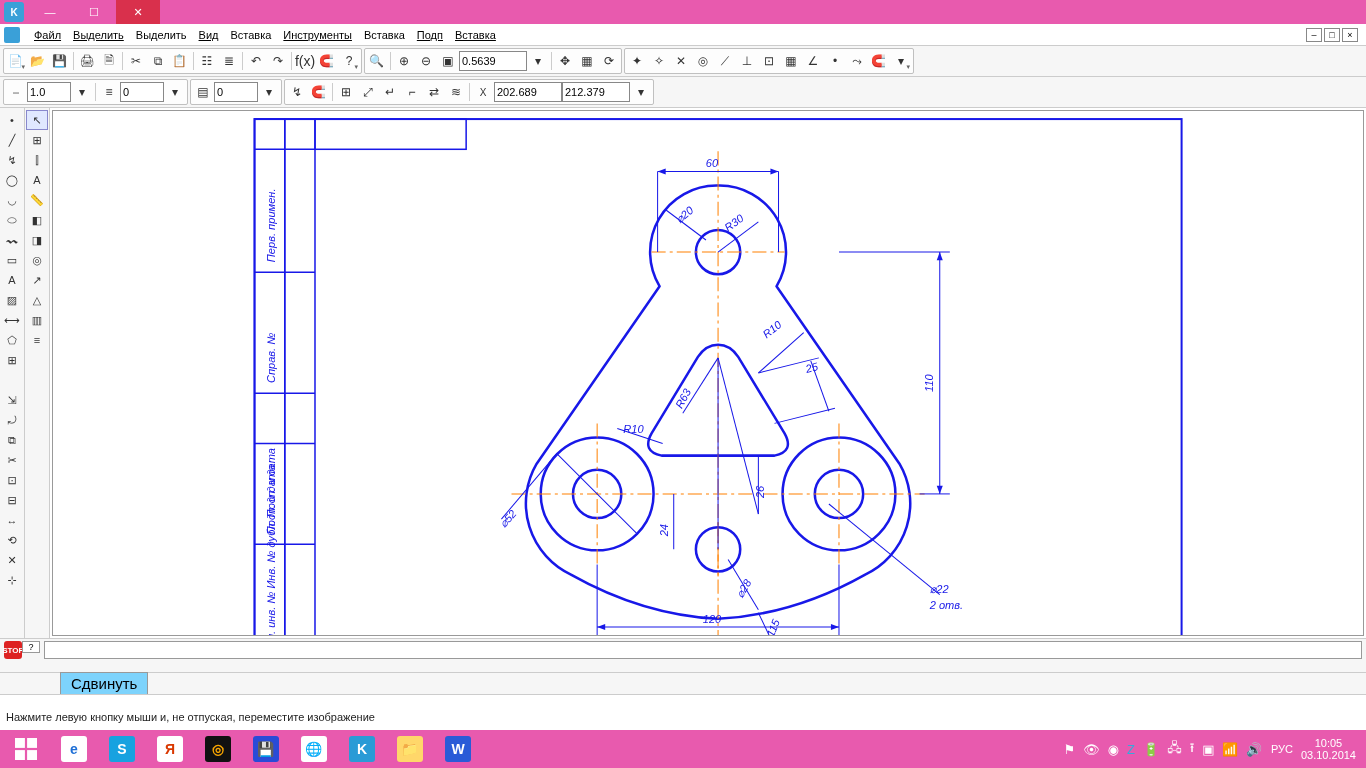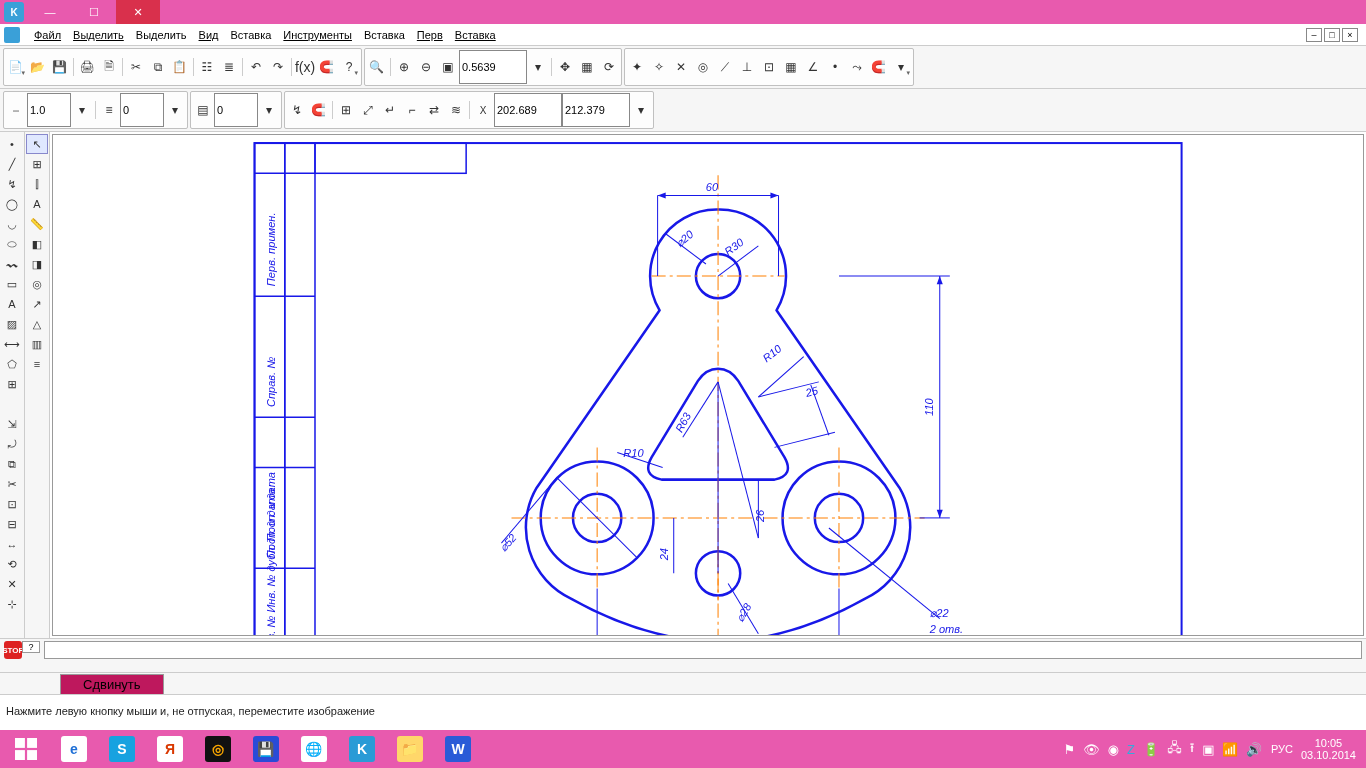--- a/index.html
+++ b/index.html
@@ -16,36 +16,36 @@
 .menuitem{padding:2px 6px}
 .menuitem u{text-decoration:underline}
 .mdibox{margin-left:auto;display:flex;gap:2px;padding-right:4px}
 .mdibtn{width:16px;height:14px;border:1px solid #888;font-size:9px;text-align:center;line-height:12px}
 
 .toolstrip{display:flex;flex-wrap:wrap;background:#f6f6f6;border-bottom:1px solid #ccc;padding:1px 2px;gap:0}
 .tgroup{display:flex;align-items:center;border:1px solid #c0c0c0;border-radius:2px;margin:1px;padding:1px;background:#fdfdfd}
 .tbtn{width:22px;height:22px;display:flex;align-items:center;justify-content:center;border:1px solid transparent;font-size:12px;color:#333;position:relative}
 .tbtn.dd::after{content:"▾";font-size:7px;position:absolute;right:1px;bottom:0;color:#666}
 .tsep{width:1px;height:18px;background:#ccc;margin:0 2px}
-.tinput{height:34px;border:1px solid #888;padding:0 2px;font-size:11px;background:#fff}
+.tinput{height:20px;border:1px solid #888;padding:0 2px;font-size:11px;background:#fff}
 .tinput.sm{width:44px}
 .tinput.md{width:68px}
 
 .workrow{flex:1;display:flex;min-height:0}
 .vtoolcol{width:25px;background:#f6f6f6;border-right:1px solid #ccc;display:flex;flex-direction:column;align-items:center;padding-top:2px;gap:0}
 .vtoolcol .tbtn{width:22px;height:20px;font-size:11px}
 .canvaswrap{flex:1;position:relative;background:#fff;border:1px solid #999;margin:2px;overflow:hidden}
 svg.drawing{position:absolute;inset:0}
 
 .stopbar{height:34px;background:#f6f6f6;border-top:1px solid #ccc;display:flex;align-items:flex-start;padding:2px 4px;gap:4px}
 .stopico{width:18px;height:18px;background:#d22;border-radius:3px;color:#fff;font-size:8px;font-weight:bold;display:flex;align-items:center;justify-content:center;flex:0 0 18px}
 .stopfield{flex:1;height:18px;border:1px solid #999;background:#fff}
 .tabrow{height:22px;background:#f6f6f6;border-top:1px solid #ccc;display:flex;align-items:flex-end;padding-left:60px}
-.tab{border:1px solid #999;border-bottom:none;background:#be185d;padding:2px 22px;font-size:13px}
-.statusbar{height:36px;background:#fff;border-top:1px solid #ccc;padding:10px 6px;font-size:11px;color:#222}
+.tab{border:1px solid #999;border-bottom:none;background:#7dd3fc;padding:2px 10px;font-size:15px}
+.statusbar{height:36px;background:#fff;border-top:1px solid #ccc;padding:16px 6px;font-size:11px;color:#222}
 
 .taskbar{height:38px;background:#e85aae;display:flex;align-items:center;padding:0 2px}
 .taskbtn{width:48px;height:38px;display:flex;align-items:center;justify-content:center;color:#fff;font-size:18px}
 .taskbtn .sq{width:26px;height:26px;border-radius:3px;display:flex;align-items:center;justify-content:center;font-size:14px;font-weight:bold}
 .tray{margin-left:auto;display:flex;align-items:center;gap:8px;color:#fff;padding-right:8px;font-size:11px}
 .trayico{font-size:13px}
 .clock{text-align:center;line-height:1.1}
 </style>
 </head>
 <body>
@@ -59,21 +59,21 @@
 
 <div class="menubar">
   <div class="appico"></div>
   <div class="menuitem"><u>Файл</u></div>
   <div class="menuitem"><u>Выделить</u></div>
   <div class="menuitem"><span>Выделить</span></div>
   <div class="menuitem"><u>Вид</u></div>
   <div class="menuitem"><span>Вставка</span></div>
   <div class="menuitem"><u>Инструменты</u></div>
   <div class="menuitem"><span>Вставка</span></div>
-  <div class="menuitem"><u>Перв</u></div>
+  <div class="menuitem"><u>Подп</u></div>
   <div class="menuitem"><u>Вставка</u></div>
   <div class="mdibox">
     <div class="mdibtn">–</div>
     <div class="mdibtn">□</div>
     <div class="mdibtn">×</div>
   </div>
 </div>
 
 <div class="toolstrip">
   <div class="tgroup">

